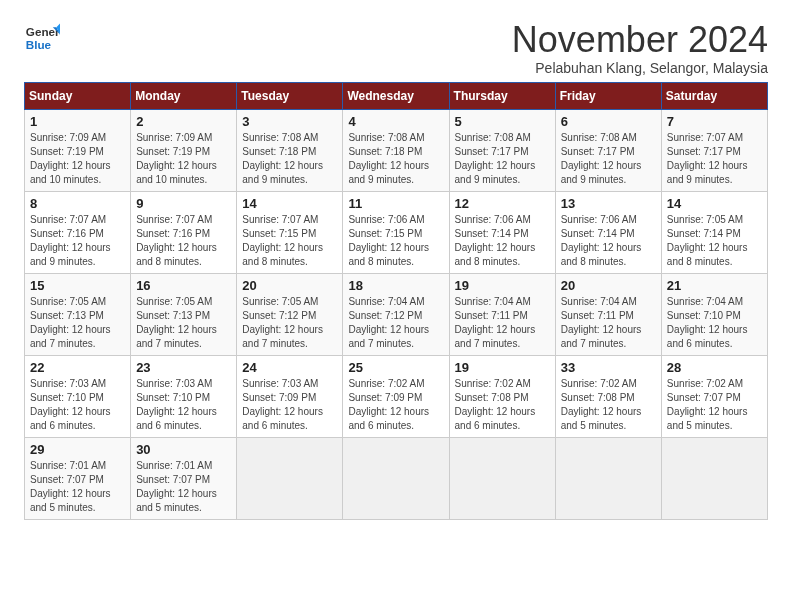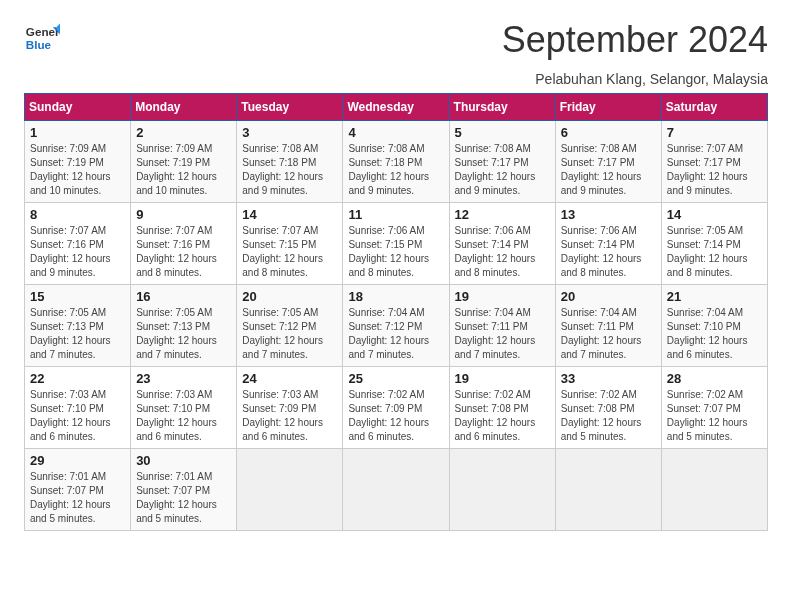--- a/index.html
+++ b/index.html
@@ -30,29 +30,28 @@
     }
     .month-title {
       font-size: 36px;
       font-weight: normal;
       color: #333;
       line-height: 1.1;
     }
     .location {
       font-size: 14px;
       color: #444;
-      margin-top: 11px;
     }
     .calendar {
       width: 100%;
       border-collapse: collapse;
       border: 1px solid #ccc;
     }
     .calendar thead th {
-      background-color: #be185d;
+      background-color: #7f1d1d;
       color: #fff;
       font-size: 12px;
       font-weight: bold;
       padding: 6px 4px;
       text-align: left;
       border: 1px solid #2a5aaa;
     }
     .calendar tbody td {
       vertical-align: top;
       padding: 4px 5px;
@@ -91,21 +90,21 @@
 <div class="header">
   <div class="logo">
     <svg class="logo-icon" viewBox="0 0 40 40" xmlns="http://www.w3.org/2000/svg">
       <text x="2" y="18" font-size="13" font-weight="bold" fill="#333" font-family="Arial">General</text>
       <text x="2" y="32" font-size="13" font-weight="bold" fill="#1a73c8" font-family="Arial">Blue</text>
       <polygon points="32,8 40,16 36,8" fill="#1a73c8"></polygon>
       <polygon points="36,8 40,4 40,16" fill="#2196f3"></polygon>
     </svg>
   </div>
   <div class="title-block">
-    <div class="month-title">September 2024</div>
+    <div class="month-title">November 2024</div>
     <div class="location">Pelabuhan Klang, Selangor, Malaysia</div>
   </div>
 </div>
 
 <table class="calendar">
   <thead>
     <tr>
       <th>Sunday</th>
       <th>Monday</th>
       <th>Tuesday</th>

